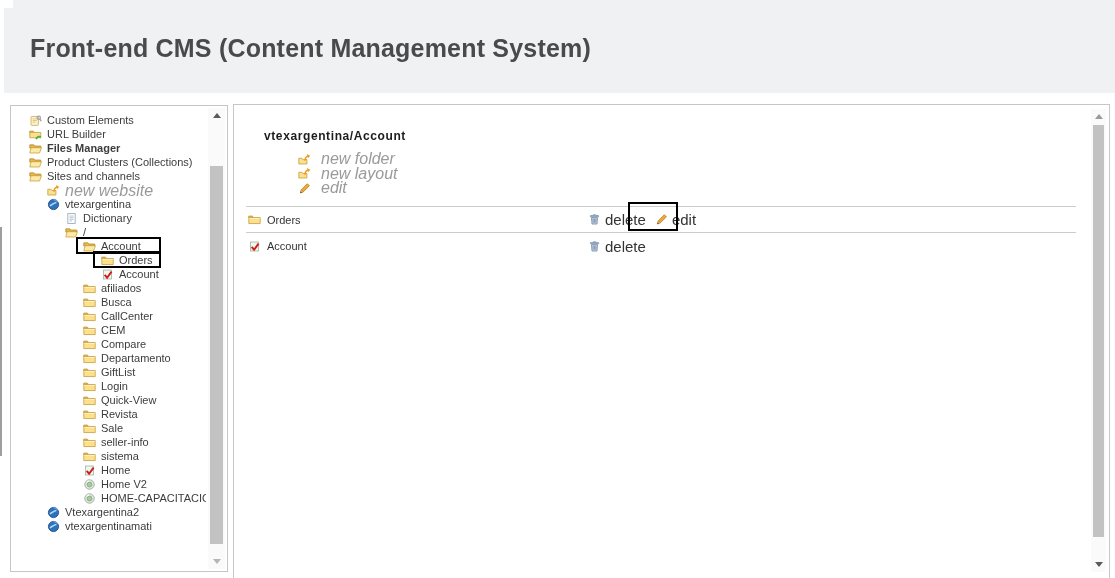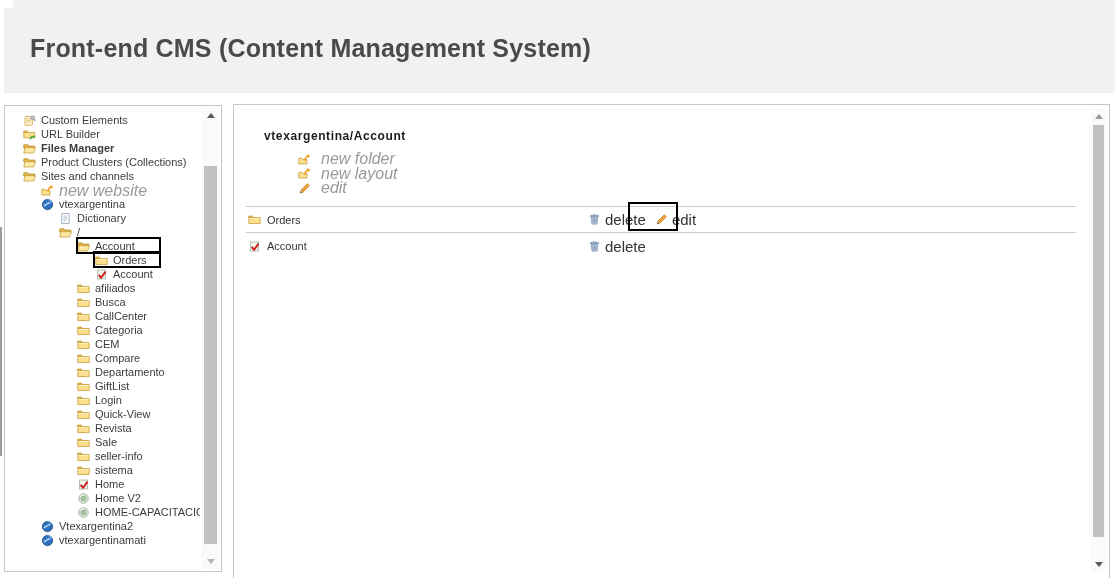--- a/index.html
+++ b/index.html
@@ -8,21 +8,21 @@
 
   
   .app-header { position:absolute; left:4px; top:0; right:0; height:93px; background:#f0f1f3; }
   .corner-notch { position:absolute; left:0; top:0; width:13px; height:8px; background:#ffffff; }
   .app-title { position:absolute; left:26px; top:34px; font-size:25px; font-weight:bold;
     color:#4a4a4d; letter-spacing:0.2px; }
 
   .edge-artifact { position:absolute; left:0; top:227px; width:2px; height:229px; background:#9e9e9e; }
 
   
-  .tree-panel { position:absolute; left:4px; top:105px; width:218px; height:467px;
+  .tree-panel { position:absolute; left:10px; top:105px; width:218px; height:467px;
     border:1px solid #c6c6c6; background:#fff; overflow:hidden; }
   .tree-list { position:absolute; left:0; top:7px; right:21px; bottom:2px; overflow:hidden; }
   .tree-item { display:flex; align-items:center; height:14px; white-space:nowrap; cursor:pointer; }
   .tree-item .icon { width:13px; height:13px; flex:none; margin-right:5px; }
   .tree-item .lbl { font-size:11px; color:#3c3c3c; line-height:13px; }
   .tree-item.action .lbl { font-size:16px; font-style:italic; color:#9a9a9a; }
   .icon svg { width:100%; height:100%; display:block; }
 
   
   .vscroll { position:absolute; width:17px; background:#fafafa; }
@@ -215,30 +215,20 @@
       </div>
       <div class="tree-item" style="padding-left: 72px;">
         <span class="icon">
           <svg viewBox="0 0 16 16">
             <path d="M1 4h4.5l1 1.5H15V13H1z" fill="#fbe08d" stroke="#c99f3f"></path>
             <path d="M1 4h4.5l1 1.5H1z" fill="#efc861" stroke="#c99f3f"></path>
             <path d="M1.5 6.8h13" stroke="#fff3c9" stroke-width="1"></path>
           </svg>
         </span>
         <span class="lbl">CallCenter</span>
-      </div>
-      <div class="tree-item" style="padding-left: 72px;">
-        <span class="icon">
-          <svg viewBox="0 0 16 16">
-            <path d="M1 4h4.5l1 1.5H15V13H1z" fill="#fbe08d" stroke="#c99f3f"></path>
-            <path d="M1 4h4.5l1 1.5H1z" fill="#efc861" stroke="#c99f3f"></path>
-            <path d="M1.5 6.8h13" stroke="#fff3c9" stroke-width="1"></path>
-          </svg>
-        </span>
-        <span class="lbl">Categoria</span>
       </div>
       <div class="tree-item" style="padding-left: 72px;">
         <span class="icon">
           <svg viewBox="0 0 16 16">
             <path d="M1 4h4.5l1 1.5H15V13H1z" fill="#fbe08d" stroke="#c99f3f"></path>
             <path d="M1 4h4.5l1 1.5H1z" fill="#efc861" stroke="#c99f3f"></path>
             <path d="M1.5 6.8h13" stroke="#fff3c9" stroke-width="1"></path>
           </svg>
         </span>
         <span class="lbl">CEM</span>

